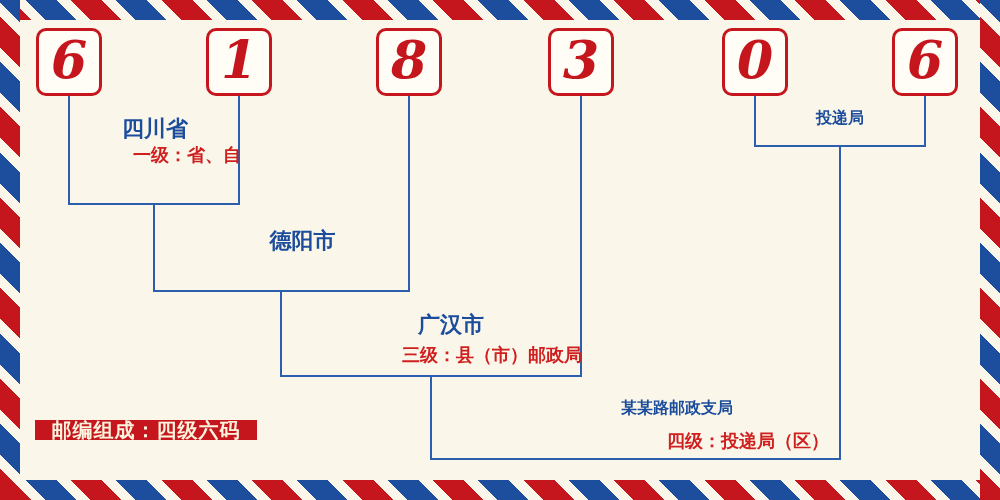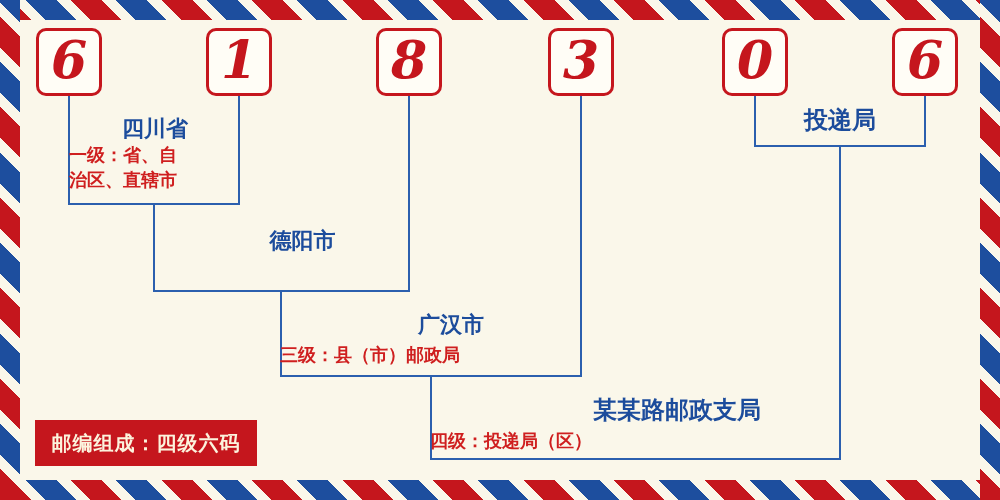--- a/index.html
+++ b/index.html
@@ -58,35 +58,35 @@
 
   
   .lvl-name {
     position: absolute;
     text-align: center;
     color: #1c4c9c;
     font-weight: bold;
     font-size: 22px;
     line-height: 1.2;
   }
-  .lvl-name-sm { font-size: 24px; font-family: Liberation Mono, monospace; }
+  .lvl-name-sm { font-size: 16px; }
   .lvl-desc {
     position: absolute;
-    text-align: left;
+    text-align: right;
     color: #cf1f1f;
     font-size: 18px;
     line-height: 25px;
     font-weight: bold;
   }
 
   
   .badge {
     position: absolute;
     left: 35px; top: 420px;
-    width: 222px; height: 46px;
+    width: 222px; height: 20px;
     background: #c5161d;
     color: #fcf3dd;
     font-size: 20px;
     font-weight: bold;
     display: flex; align-items: center; justify-content: center;
     letter-spacing: 1px;
   }
 </style>
 </head>
 <body>
@@ -136,21 +136,20 @@
   <div class="line" style="left:430px; top:458px; width:411px; height:2px"></div>
   <div class="line" style="left:839px; top:145px; width:2px;   height:315px"></div>
 
   <div class="line" style="left:754px; top:96px;  width:2px;   height:51px"></div>
   <div class="line" style="left:754px; top:145px; width:172px; height:2px"></div>
   <div class="line" style="left:924px; top:96px;  width:2px;   height:51px"></div>
 
   <div class="lvl-name" style="left:69px; top:116px; width:172px">四川省</div>
   <div class="lvl-desc" style="left:69px; top:142px; width:172px">
     <div>一级：省、自</div>
-    <div>治区、直辖市</div>
   </div>
 
   <div class="lvl-name" style="left:153px; top:228px; width:299px">德阳市</div>
 
   <div class="lvl-name" style="left:280px; top:312px; width:342px">广汉市</div>
   <div class="lvl-desc" style="left:280px; top:342px; width:302px">三级：县（市）邮政局</div>
 
   <div class="lvl-name lvl-name-sm" style="left:430px; top:398px; width:494px">某某路邮政支局</div>
   <div class="lvl-desc" style="left:430px; top:428px; width:399px">四级：投递局（区）</div>
 

